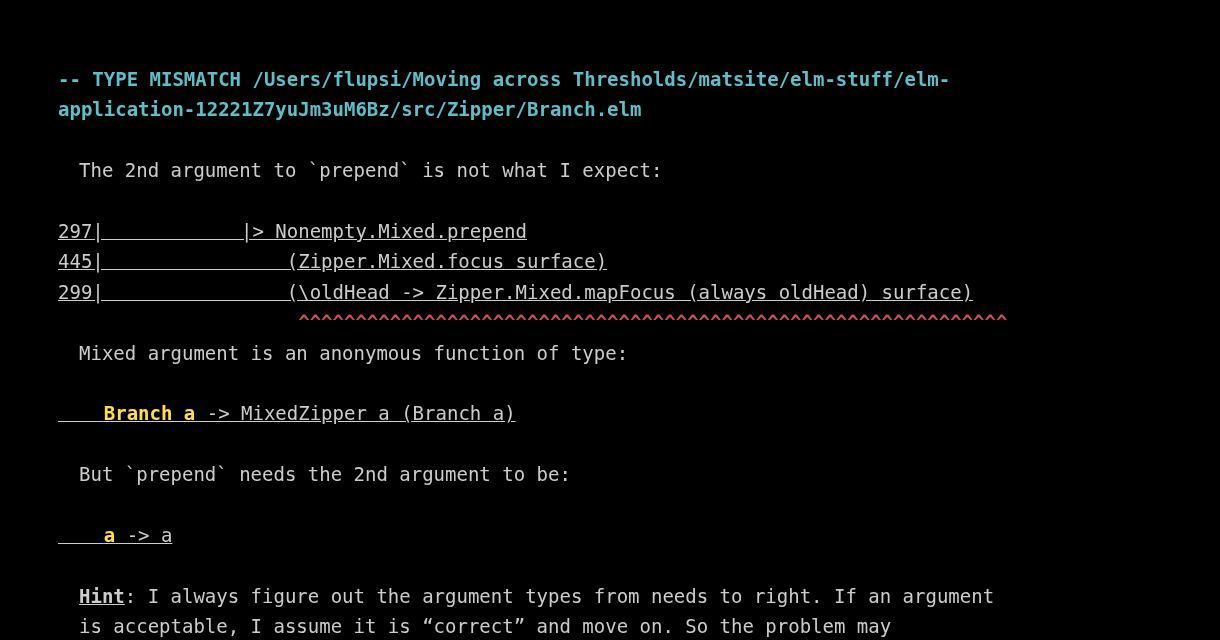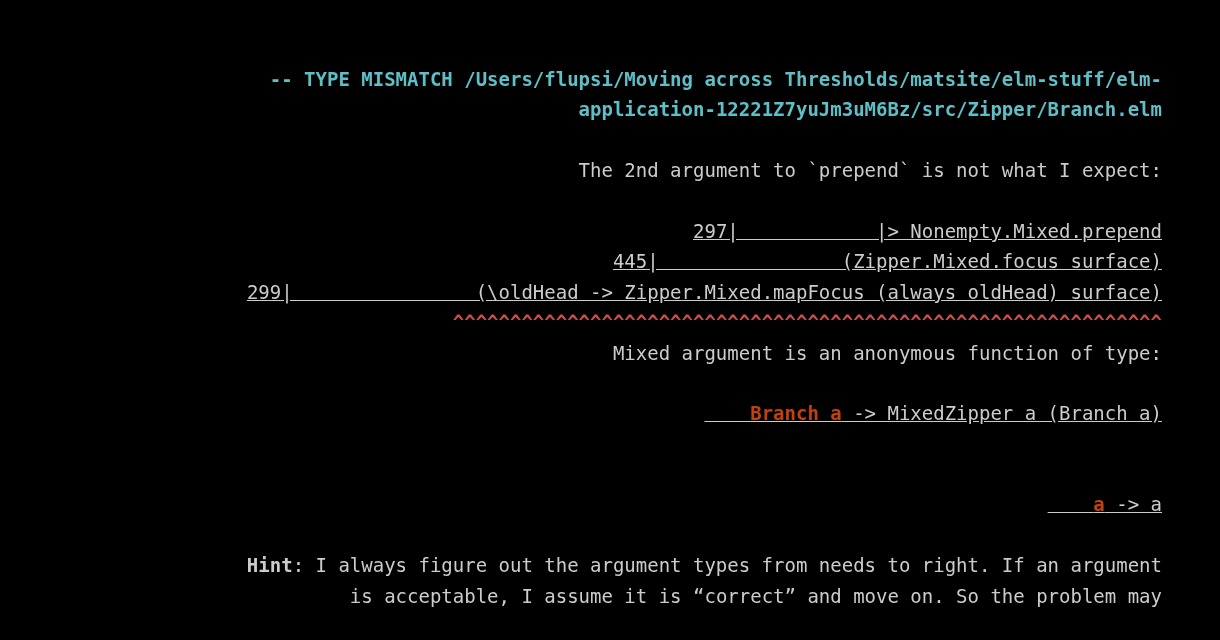--- a/index.html
+++ b/index.html
@@ -12,58 +12,58 @@
       padding: 14px;
       width: 1220px;
       height: 640px;
       overflow: hidden;
     }
     .terminal {
       background: #000000;
       padding: 20px 44px;
       border-radius: 2px;
       height: 100%;
-      text-align: right;
     }
     .header {
       color: #5fbfc7;
       font-weight: bold;
       margin-top: 30px;
     }
     .header-line2 {
       color: #5fbfc7;
       font-weight: bold;
     }
     .blank { height: 1.6em; }
     .body-text { color: #cccccc; margin-left: 21px; }
     .code-line { color: #cccccc; white-space: pre; text-decoration: underline; }
     .caret-line {
       color: #c94f4f;
       white-space: pre;
       font-weight: bold;
       letter-spacing: 0;
     }
-    .yellow { color: #c2410c; font-weight: bold; }
-    .hint-label { font-weight: bold; }
+    .yellow { color: #fde047; font-weight: bold; }
+    .hint-label { text-decoration: underline; font-weight: bold; }
   </style>
 </head>
 <body>
 
 <div class="terminal">
   <div class="header">-- TYPE MISMATCH  /Users/flupsi/Moving across Thresholds/matsite/elm-stuff/elm-</div>
   <div class="header-line2">application-12221Z7yuJm3uM6Bz/src/Zipper/Branch.elm</div>
   <div class="blank"></div>
   <div class="body-text">The 2nd argument to `prepend` is not what I expect:</div>
   <div class="blank"></div>
   <div class="code-line">297|            |&gt; Nonempty.Mixed.prepend</div>
   <div class="code-line">445|                (Zipper.Mixed.focus surface)</div>
   <div class="code-line">299|                (\oldHead -&gt; Zipper.Mixed.mapFocus (always oldHead) surface)</div>
   <div class="caret-line">                     ^^^^^^^^^^^^^^^^^^^^^^^^^^^^^^^^^^^^^^^^^^^^^^^^^^^^^^^^^^^^^^</div>
   <div class="body-text">Mixed argument is an anonymous function of type:</div>
   <div class="blank"></div>
   <div class="code-line"><span>    </span><span class="yellow">Branch a</span><span> -&gt; MixedZipper a (Branch a)</span></div>
   <div class="blank"></div>
+  <div class="body-text">But `prepend` needs the 2nd argument to be:</div>
   <div class="blank"></div>
   <div class="code-line"><span>    </span><span class="yellow">a</span><span> -&gt; a</span></div>
   <div class="blank"></div>
   <div class="body-text"><span class="hint-label">Hint</span><span>: I always figure out the argument types from needs to right. If an argument</span></div>
   <div class="body-text">is acceptable, I assume it is “correct” and move on. So the problem may</div>
 </div>
 
 </body></html>

